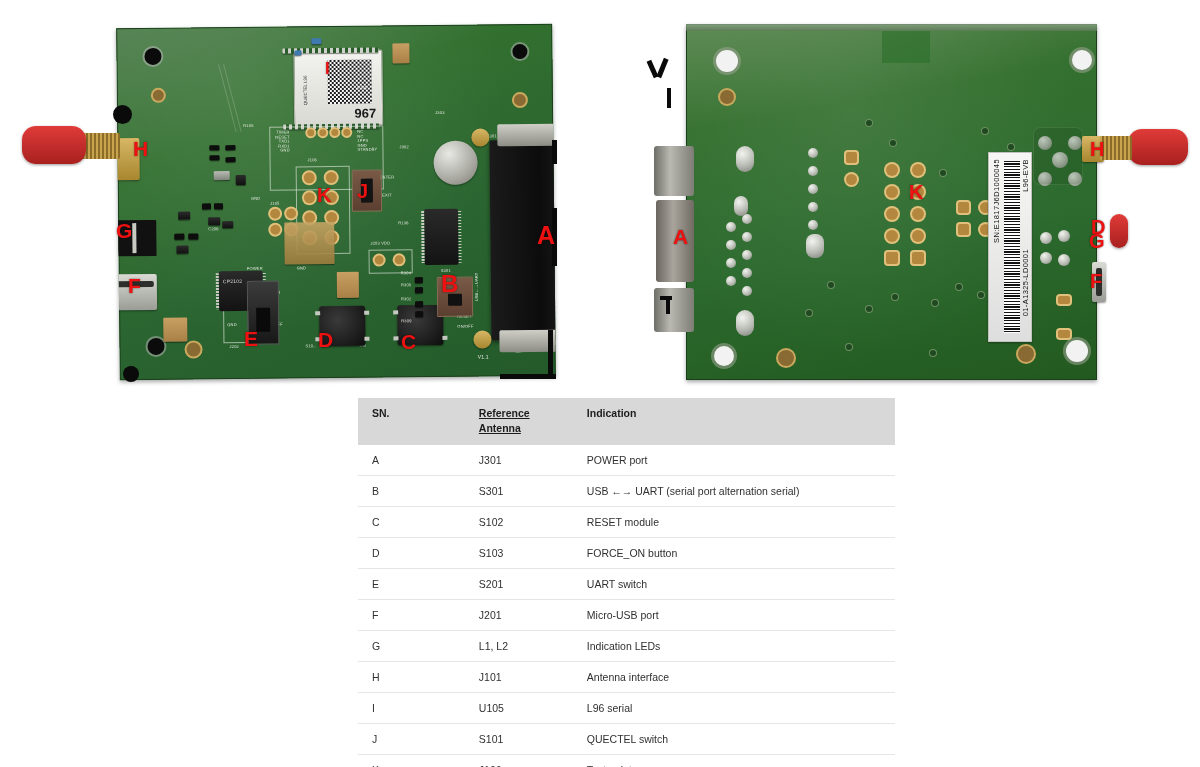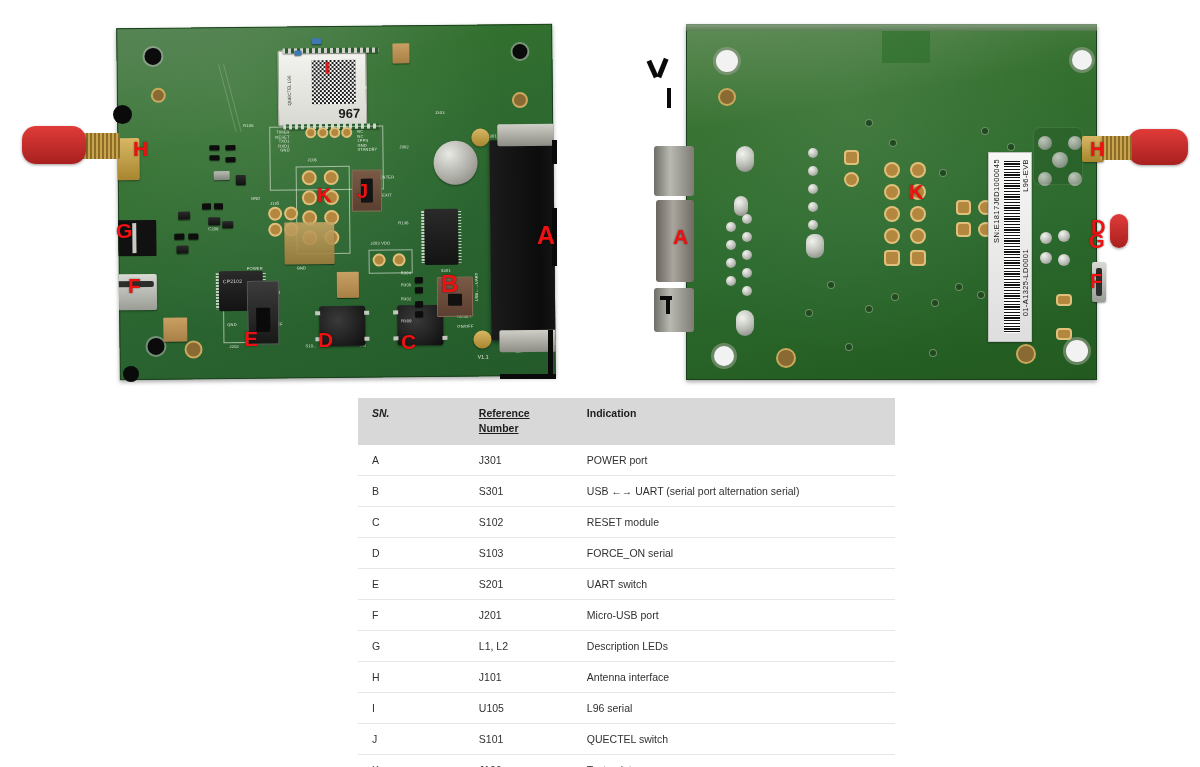--- a/index.html
+++ b/index.html
@@ -132,39 +132,39 @@
     text-align:left;padding:8px 0 9px 0;vertical-align:top;line-height:1.45;
     border:none;
   }
   table.spec td{
     font-size:10.5px;color:#303030;padding:9px 0 9px 0;vertical-align:middle;
     border-bottom:1px solid #e6e6e6;border-top:none;background:#fff;
   }
   .c-sn{width:110px;padding-left:14px !important;}
   .c-ref{width:110px;}
   .c-desc{width:317px;}
-  table.spec th.c-sn{padding-left:14px;font-style:italic;}
+  table.spec th.c-sn{padding-left:14px;}
   .hdr-wrap{display:block;text-decoration:underline;}
 </style>
 </head>
 <body>
 
 <div class="photo-area">
 
   <div class="pcb front">
 
      <div class="hole" style="left:28px;top:20px;width:17px;height:17px;"></div>
      <div class="pad" style="left:36px;top:62px;width:11px;height:11px;"></div>
      <div class="hole" style="left:396px;top:20px;width:15px;height:15px;"></div>
      <div class="pad" style="left:397px;top:70px;width:12px;height:12px;"></div>
      <div class="hole" style="left:28px;top:310px;width:17px;height:17px;"></div>
      <div class="pad" style="left:67px;top:315px;width:14px;height:14px;"></div>
      <div class="hole" style="left:390px;top:310px;width:17px;height:17px;"></div>
 
-     <div class="module" style="left:161px;top:24px;width:87px;height:74px;">
+     <div class="module" style="left:177px;top:24px;width:87px;height:74px;">
         <div class="qr" style="left:33px;top:9px;width:44px;height:44px;"></div>
         <div class="modside" style="left:8px;top:9px;height:45px;">QUECTEL L96</div>
         <div class="modtext" style="right:6px;bottom:4px;">967</div>
      </div>
      <div class="comp" style="left:166px;top:22px;width:96px;height:5px;background:repeating-linear-gradient(90deg,#cfd2ca 0 3px,#2a5c2b 3px 6px);"></div>
      <div class="comp" style="left:166px;top:98px;width:96px;height:5px;background:repeating-linear-gradient(90deg,#cfd2ca 0 3px,#2a5c2b 3px 6px);"></div>
      <div class="pad copper" style="left:190px;top:103px;width:7px;height:7px;"></div>
      <div class="pad copper" style="left:202px;top:103px;width:7px;height:7px;"></div>
      <div class="pad copper" style="left:214px;top:103px;width:7px;height:7px;"></div>
      <div class="pad copper" style="left:226px;top:103px;width:7px;height:7px;"></div>
@@ -451,21 +451,21 @@
 
 </div>
 
 <div class="tbl-wrap">
   <table class="spec">
     <thead>
       <tr>
         <th class="c-sn">SN.</th>
         <th class="c-ref">
           <span class="hdr-wrap">Reference</span>
-          <span class="hdr-wrap">Number</span>
+          <span class="hdr-wrap">Antenna</span>
         </th>
         <th class="c-desc">Indication</th>
       </tr>
     </thead>
     <tbody id="tbody">
         <tr>
           <td class="c-sn">A</td>
           <td class="c-ref">J301</td>
           <td class="c-desc">POWER port</td>
         </tr>
@@ -475,36 +475,36 @@
           <td class="c-desc">USB ←→  UART (serial port alternation serial)</td>
         </tr>
         <tr>
           <td class="c-sn">C</td>
           <td class="c-ref">S102</td>
           <td class="c-desc">RESET module</td>
         </tr>
         <tr>
           <td class="c-sn">D</td>
           <td class="c-ref">S103</td>
-          <td class="c-desc">FORCE_ON serial</td>
+          <td class="c-desc">FORCE_ON button</td>
         </tr>
         <tr>
           <td class="c-sn">E</td>
           <td class="c-ref">S201</td>
           <td class="c-desc">UART switch</td>
         </tr>
         <tr>
           <td class="c-sn">F</td>
           <td class="c-ref">J201</td>
           <td class="c-desc">Micro-USB port</td>
         </tr>
         <tr>
           <td class="c-sn">G</td>
           <td class="c-ref">L1, L2</td>
-          <td class="c-desc">Description LEDs</td>
+          <td class="c-desc">Indication LEDs</td>
         </tr>
         <tr>
           <td class="c-sn">H</td>
           <td class="c-ref">J101</td>
           <td class="c-desc">Antenna interface</td>
         </tr>
         <tr>
           <td class="c-sn">I</td>
           <td class="c-ref">U105</td>
           <td class="c-desc">L96 serial</td>

